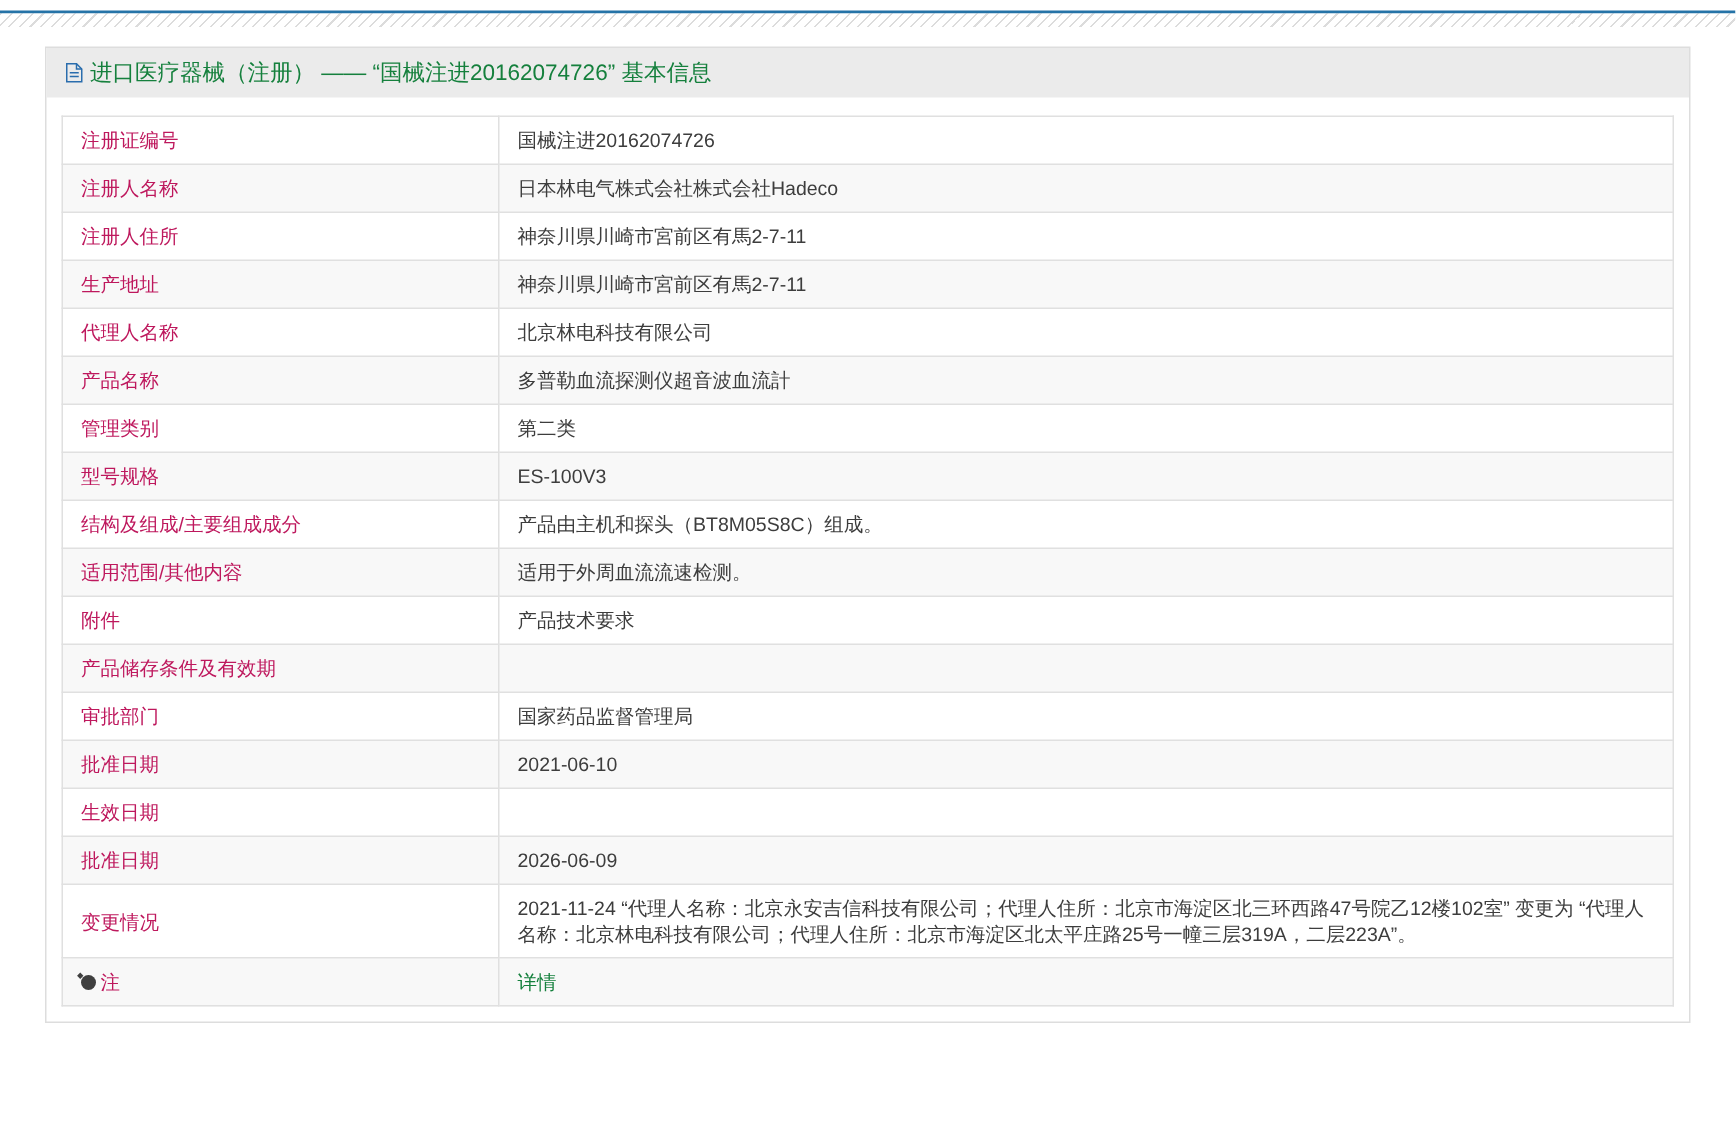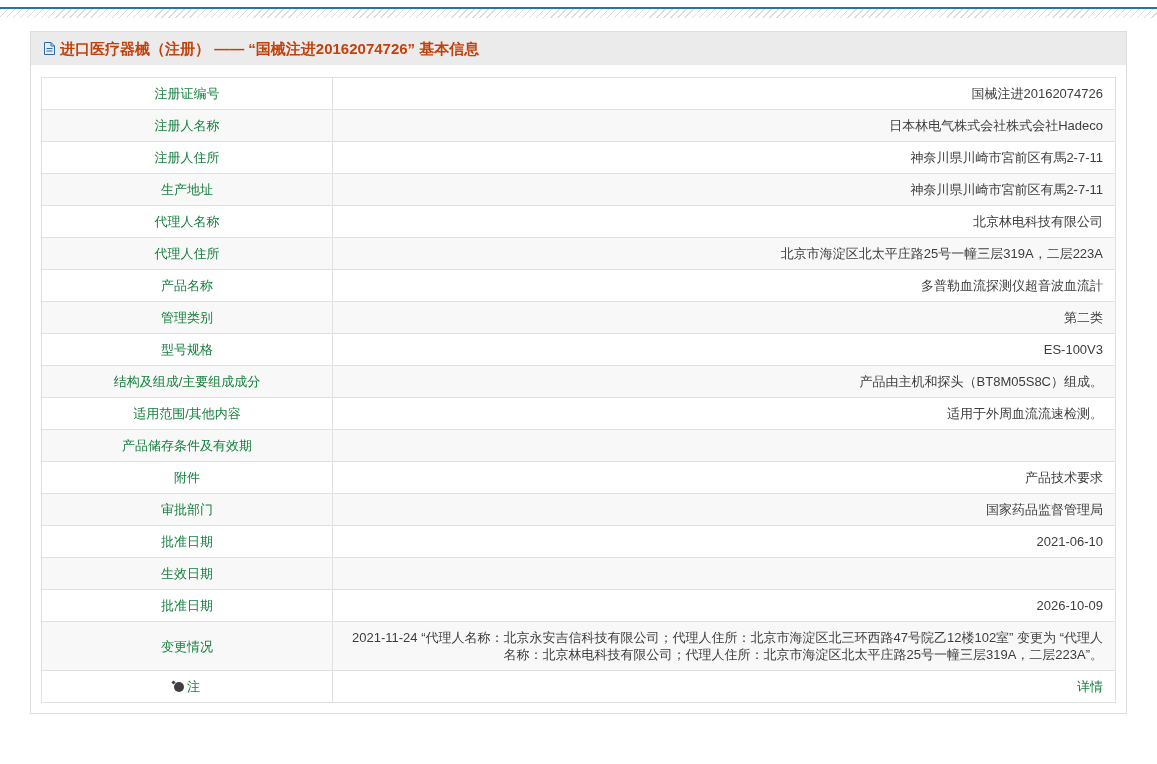--- a/index.html
+++ b/index.html
@@ -31,27 +31,26 @@
   
   .panel {
     margin: 13px 30px 0 30px;
     border: 1px solid #dddddd;
     background: #ffffff;
     padding-bottom: 10px;
   }
   .panel-header {
     background: #ebebeb;
     padding: 8px 12px;
-    color: #c2410c;
+    color: #15803d;
     font-size: 15px;
     line-height: 17px;
     display: flex;
     align-items: center;
     gap: 4px;
-    font-weight: bold;
   }
   .doc-icon {
     display: inline-flex;
     flex: 0 0 auto;
   }
   
   .table-wrap {
     margin: 12px 10px 0 10px;
   }
   table.info-table {
@@ -65,26 +64,26 @@
     border: 1px solid #e0e0e0;
     padding: 7px 12px;
     height: 16px;
     line-height: 17px;
     word-break: break-all;
   }
   table.info-table { border: 1px solid #c9c9c9; }
   table.info-table tr:nth-child(even) { background: #f8f8f8; }
   td.cell-label {
     width: 266px;
-    text-align: center;
-    color: #15803d;
+    text-align: left;
+    color: #be185d;
     white-space: nowrap;
   }
   td.cell-value {
-    text-align: right;
+    text-align: left;
   }
   a.link {
     color: #15803d;
     text-decoration: none;
     cursor: pointer;
   }
   .note-icon {
     display: inline-block;
     width: 10px;
     height: 10px;
@@ -141,66 +140,62 @@
   </tr>
           <tr>
     <td class="cell-label">生产地址</td>
     <td class="cell-value">神奈川県川崎市宮前区有馬2-7-11</td>
   </tr>
           <tr>
     <td class="cell-label">代理人名称</td>
     <td class="cell-value">北京林电科技有限公司</td>
   </tr>
           <tr>
-    <td class="cell-label">代理人住所</td>
-    <td class="cell-value">北京市海淀区北太平庄路25号一幢三层319A，二层223A</td>
-  </tr>
-          <tr>
     <td class="cell-label">产品名称</td>
     <td class="cell-value">多普勒血流探测仪超音波血流計</td>
   </tr>
           <tr>
     <td class="cell-label">管理类别</td>
     <td class="cell-value">第二类</td>
   </tr>
           <tr>
     <td class="cell-label">型号规格</td>
     <td class="cell-value">ES-100V3</td>
   </tr>
           <tr>
     <td class="cell-label">结构及组成/主要组成成分</td>
     <td class="cell-value">产品由主机和探头（BT8M05S8C）组成。</td>
   </tr>
           <tr>
     <td class="cell-label">适用范围/其他内容</td>
     <td class="cell-value">适用于外周血流流速检测。</td>
   </tr>
           <tr>
+    <td class="cell-label">附件</td>
+    <td class="cell-value">产品技术要求</td>
+  </tr>
+          <tr>
     <td class="cell-label">产品储存条件及有效期</td>
     <td class="cell-value"></td>
   </tr>
           <tr>
-    <td class="cell-label">附件</td>
-    <td class="cell-value">产品技术要求</td>
-  </tr>
-          <tr>
     <td class="cell-label">审批部门</td>
     <td class="cell-value">国家药品监督管理局</td>
   </tr>
           <tr>
     <td class="cell-label">批准日期</td>
     <td class="cell-value">2021-06-10</td>
   </tr>
           <tr>
     <td class="cell-label">生效日期</td>
     <td class="cell-value"></td>
   </tr>
           <tr>
     <td class="cell-label">批准日期</td>
-    <td class="cell-value">2026-10-09</td>
+    <td class="cell-value">2026-06-09</td>
   </tr>
           <tr>
     <td class="cell-label">变更情况</td>
     <td class="cell-value">2021-11-24 “代理人名称：北京永安吉信科技有限公司；代理人住所：北京市海淀区北三环西路47号院乙12楼102室” 变更为 “代理人名称：北京林电科技有限公司；代理人住所：北京市海淀区北太平庄路25号一幢三层319A，二层223A”。</td>
   </tr>
           <tr>
     <td class="cell-label"><span class="note-icon"></span>注</td>
     <td class="cell-value"><a class="link" href="#">详情</a></td>
   </tr>
         </tbody>

